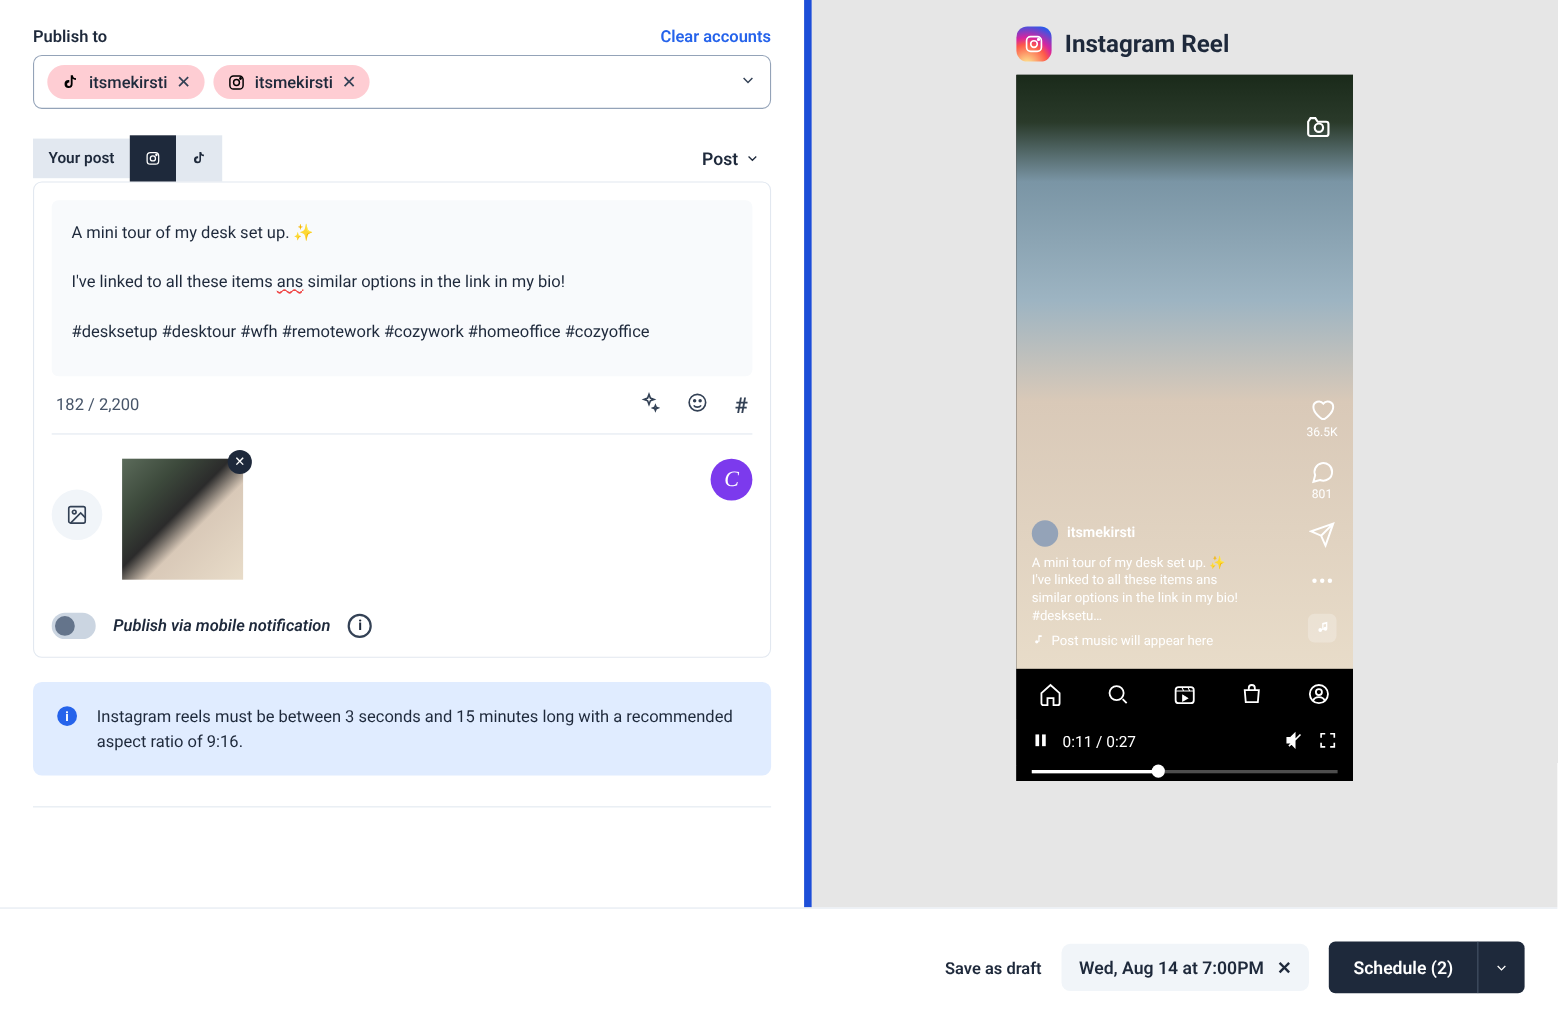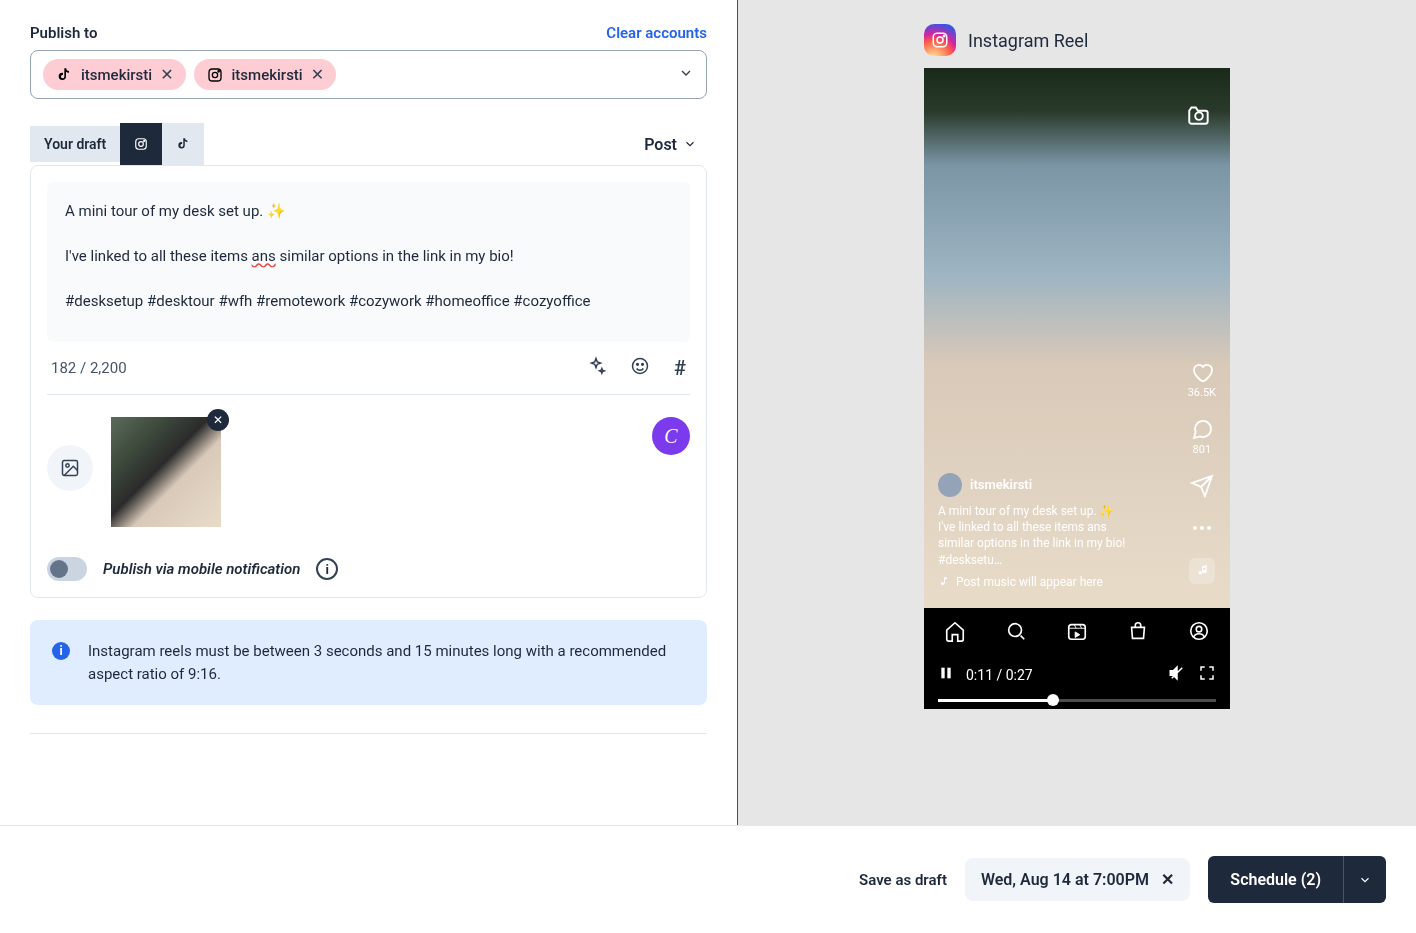--- a/index.html
+++ b/index.html
@@ -4,21 +4,21 @@
 <style>
 * { box-sizing: border-box; margin: 0; padding: 0; }
 body { font-family: -apple-system, BlinkMacSystemFont, "Segoe UI", Roboto, Helvetica, Arial, sans-serif; background: #fff; color: #1e293b; }
 .modal { width: 1416px; height: 933px; display: flex; flex-direction: column; }
 .header { display: flex; align-items: center; justify-content: space-between; padding: 18px 30px 14px 30px; border-bottom: 1px solid #e2e8f0; }
 .header h1 { font-size: 24px; font-weight: 700; color: #1e293b; }
 .header-icons { display: flex; gap: 10px; }
 .icon-btn { width: 42px; height: 42px; border-radius: 50%; background: #f1f5f9; display: flex; align-items: center; justify-content: center; cursor: pointer; }
 .icon-btn svg { width: 18px; height: 18px; stroke: #334155; }
 .body { flex: 1; display: flex; overflow: hidden; }
-.left { width: 738px; overflow-y: auto; padding: 24px 30px 0 30px; border-right: 1px solid #1d4ed8; }
+.left { width: 738px; overflow-y: auto; padding: 24px 30px 0 30px; border-right: 7px solid #1d4ed8; }
 .left::-webkit-scrollbar { width: 8px; }
 .left::-webkit-scrollbar-thumb { background: #cbd5e1; border-radius: 4px; }
 .right { flex: 1; background: #e6e6e6; display: flex; flex-direction: column; align-items: center; padding-top: 24px; }
 .publish-row { display: flex; justify-content: space-between; align-items: end; margin-bottom: 8px; }
 .publish-label { font-weight: 600; font-size: 15px; }
 .clear-link { color: #2563eb; font-weight: 600; font-size: 15px; cursor: pointer; }
 .account-select { border: 1px solid #94a3b8; border-radius: 8px; padding: 8px 12px; display: flex; align-items: center; gap: 8px; margin-bottom: 24px; }
 .chip { background: #fecdd3; border-radius: 999px; padding: 6px 12px; display: flex; align-items: center; gap: 8px; font-size: 15px; font-weight: 500; }
 .chip .mini-icon { width: 18px; height: 18px; display: flex; align-items: center; justify-content: center; }
 .chip .x { font-size: 16px; color: #334155; cursor: pointer; }
@@ -50,21 +50,21 @@
 .footer-link { font-weight: 600; font-size: 15px; cursor: pointer; }
 .date-pill { background: #f1f5f9; border-radius: 8px; padding: 12px 16px; display: flex; align-items: center; gap: 12px; font-weight: 600; cursor: pointer; text-align: right; }
 .date-pill .x { cursor: pointer; }
 .schedule-btn { background: #1e293b; color: #fff; border-radius: 6px; display: flex; align-items: stretch; cursor: pointer; overflow: hidden; }
 .schedule-main { padding: 14px 22px; font-weight: 600; font-size: 16px; }
 .schedule-drop { border-left: 1px solid #475569; padding: 14px 14px; display: flex; align-items: center; }
 
 .preview-head { display: flex; align-items: center; gap: 12px; width: 306px; margin-bottom: 12px; }
 .ig-logo { width: 32px; height: 32px; border-radius: 10px; background: radial-gradient(circle at 30% 110%,#fdf497 0%,#fd5949 45%,#d6249f 60%,#285AEB 90%); display: flex; align-items: center; justify-content: center; }
 .ig-logo svg { width: 18px; height: 18px; stroke: #fff; }
-.preview-title { font-weight: 400; font-size: 18px; }
+.preview-title { font-weight: 700; font-size: 22px; }
 .phone { width: 306px; background: #000; display: flex; flex-direction: column; }
 .video-area { height: 540px; position: relative; background: linear-gradient(180deg,#1a2a1a 0%,#2a3a2a 8%,#7a95a5 18%,#9db4c2 38%,#d9c9b8 55%,#e8dcc9 100%); color: #fff; }
 .status-bar { display: flex; justify-content: space-between; padding: 8px 14px; font-size: 12px; }
 .status-icons { display: flex; gap: 4px; align-items: center; }
 .camera-icon { position: absolute; top: 34px; right: 18px; }
 .side-icons { position: absolute; right: 14px; bottom: 24px; display: flex; flex-direction: column; gap: 18px; align-items: center; font-size: 11px; }
 .side-icons div { display: flex; flex-direction: column; align-items: center; gap: 2px; }
 .caption-overlay { position: absolute; left: 14px; bottom: 18px; width: 190px; font-size: 12px; line-height: 1.35; }
 .caption-overlay .user-row { display: flex; align-items: center; gap: 8px; margin-bottom: 6px; }
 .caption-overlay .avatar { width: 24px; height: 24px; border-radius: 50%; background: #94a3b8; }
@@ -115,21 +115,21 @@
         </div>
         <span class="chevron">
           <svg width="16" height="16" viewBox="0 0 24 24" fill="none" stroke="#334155" stroke-width="2">
               <path d="M6 9l6 6 6-6"></path>
             </svg>
         </span>
       </div>
 
       <div class="tabs-row">
         <div class="tab">
-            <span>Your draft</span>
+            <span>Your post</span>
           </div>
         <div class="tab active tab-square">
           <svg width="20" height="20" viewBox="0 0 24 24" fill="none" stroke="#fff" stroke-width="2">
               <rect x="3" y="3" width="18" height="18" rx="5"></rect>
               <circle cx="12" cy="12" r="4"></circle>
               <circle cx="17.5" cy="6.5" r="1" fill="#fff"></circle>
             </svg>
         </div>
         <div class="tab tab-square" style="background:#e2e8f0">
           <svg width="18" height="18" viewBox="0 0 24 24" fill="#1e293b">

